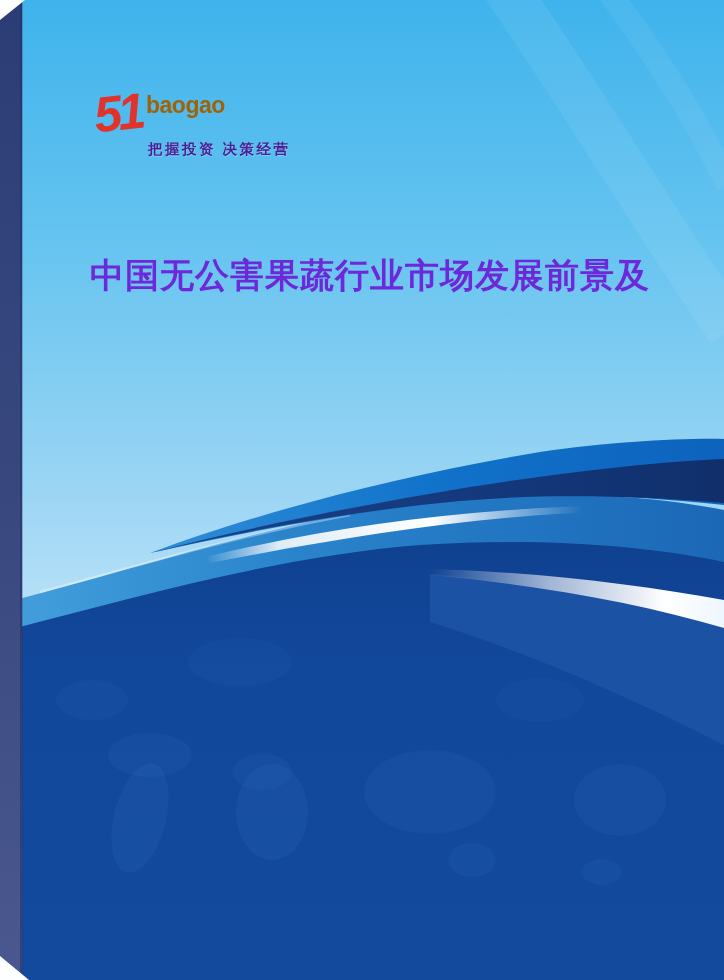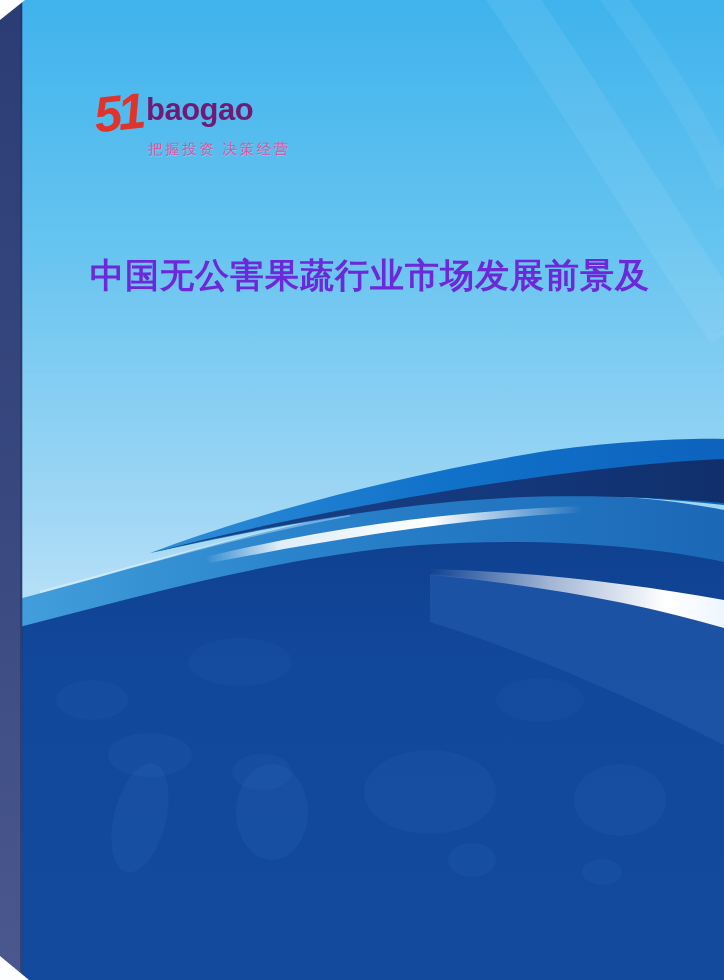--- a/index.html
+++ b/index.html
@@ -16,27 +16,27 @@
   
   .logo{position:absolute;left:92px;top:86px;width:230px;height:80px;}
   .logo-mark{
     position:absolute;left:2px;top:2px;
     font-size:50px;font-weight:700;font-style:italic;
     color:#e0332b;transform:rotate(-6deg);
     letter-spacing:-4px;line-height:1;
   }
   .logo-name{
     position:absolute;left:54px;top:8px;
-    font-size:31px;font-weight:700;
-    color:#701a75;letter-spacing:-0.5px;line-height:1;
+    font-size:23px;font-weight:700;
+    color:#a16207;letter-spacing:-0.5px;line-height:1;
   }
   .logo-tagline{
     position:absolute;left:56px;top:54px;
-    font-size:14.5px;font-weight:400;
-    color:#ec4899;letter-spacing:2.5px;white-space:nowrap;
+    font-size:14.5px;font-weight:700;
+    color:#4c1d95;letter-spacing:2.5px;white-space:nowrap;
     text-shadow:0.5px 0.5px 0 rgba(255,255,255,0.25);
   }
 
   
   .title{
     position:absolute;left:90px;top:252px;width:600px;
     color:#6d28d9;
     font-size:34px;font-weight:600;
     letter-spacing:1px;line-height:46px;
     white-space:nowrap;

